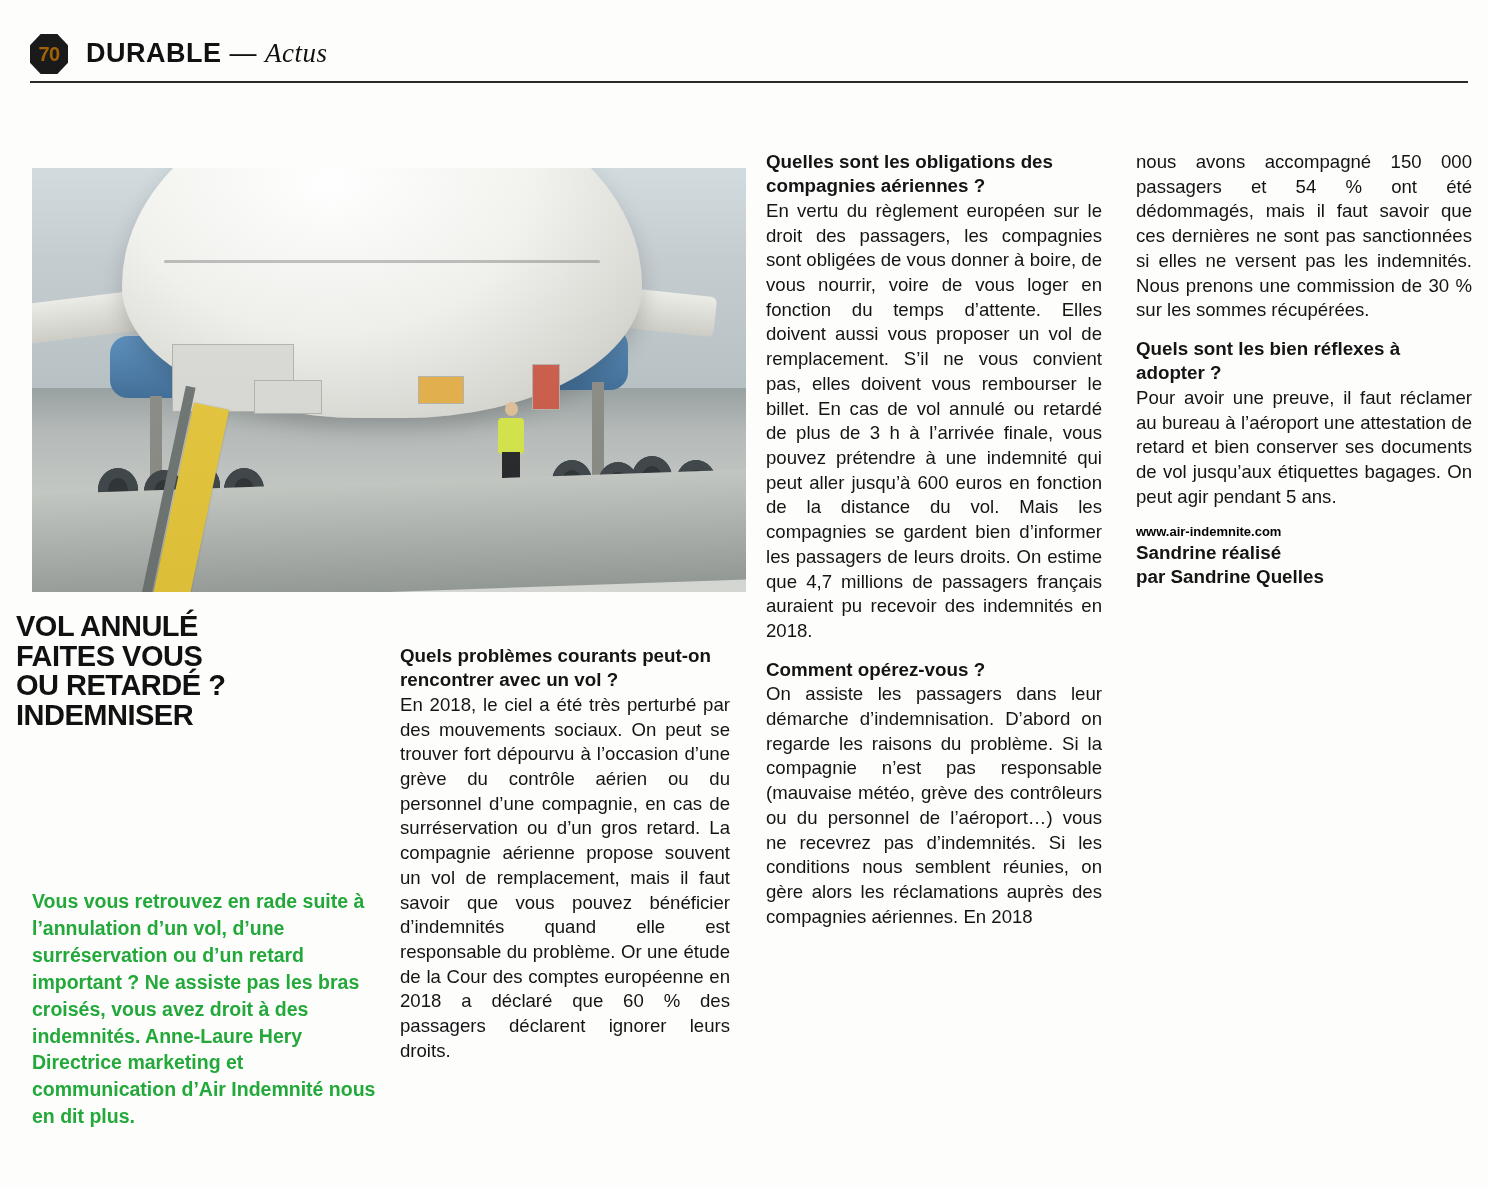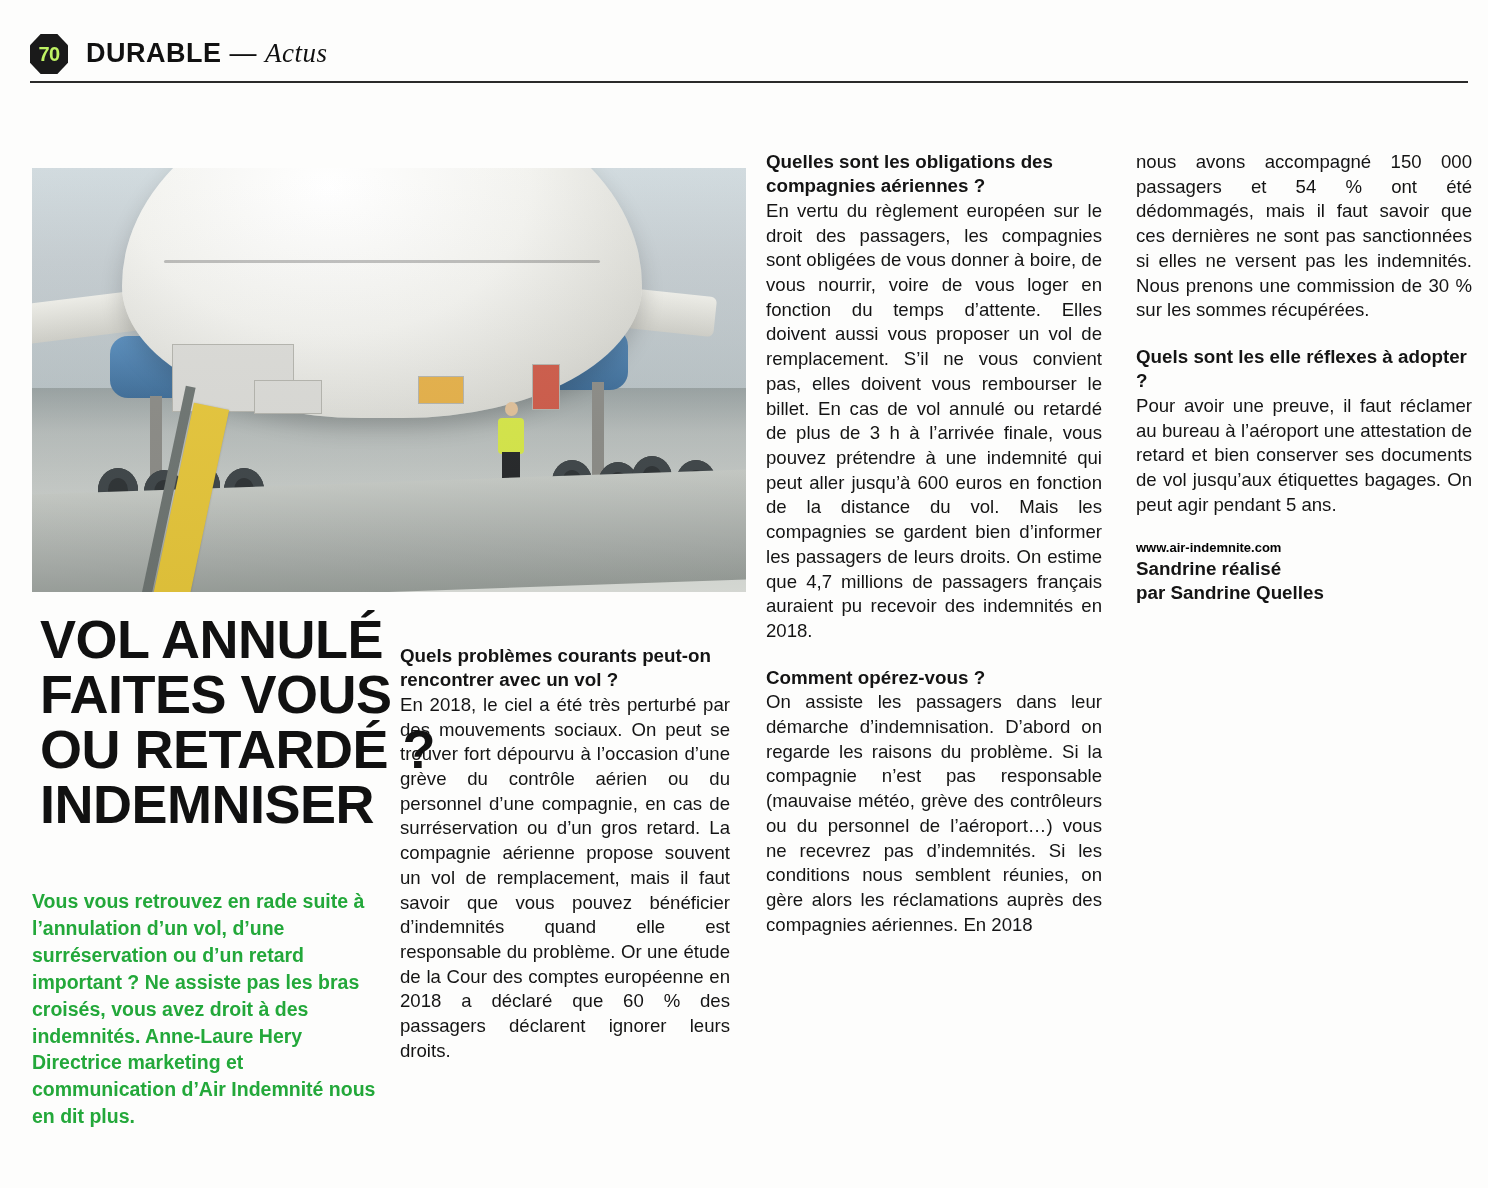--- a/index.html
+++ b/index.html
@@ -32,21 +32,21 @@
     width: 1438px;
     height: 46px;
   }
   .folio-badge {
     position: absolute;
     left: 0;
     top: 0;
     width: 38px;
     height: 40px;
     background: #1a1a1a;
-    color: #bef264;
+    color: #a16207;
     font-weight: bold;
     font-size: 20px;
     display: flex;
     align-items: center;
     justify-content: center;
     
     clip-path: polygon(28% 0, 72% 0, 100% 28%, 100% 72%, 72% 100%, 28% 100%, 0 72%, 0 28%);
     letter-spacing: -0.5px;
   }
   .header-title {
@@ -196,25 +196,25 @@
   }
   .photo-haze {
     position: absolute; left:0; top:0; width:100%; height:100%;
     background: linear-gradient(rgba(255,255,255,.06), rgba(0,0,0,.05));
     pointer-events: none;
   }
 
   
   .headline {
     position: absolute;
-    left: 40px;
+    left: 16px;
     top: 612px;
     width: 350px;
     font-weight: bold;
-    font-size: 54px;
+    font-size: 29px;
     line-height: 1.02;
     letter-spacing: -0.5px;
     color: #111;
     text-transform: uppercase;
   }
   .headline div { white-space: nowrap; }
 
   .standfirst {
     position: absolute;
     left: 32px;
@@ -240,21 +240,21 @@
   .col-3 { left: 766px; width: 336px; top: 150px; }
   .col-4 { left: 1136px; width: 336px; top: 150px; }
 
   .q {
     font-weight: bold;
     font-size: 18.8px;
     line-height: 1.3;
     margin: 0 0 2px 0;
     text-align: left;
   }
-  .block { margin-bottom: 22px; }
+  .block { margin-bottom: 14px; }
   .block:last-child { margin-bottom: 0; }
 
   .url {
     font-weight: bold;
     font-size: 13px;
     margin: 0 0 26px 0;
     color: #000000;
   }
   .credit {
     font-weight: bold;
@@ -348,21 +348,21 @@
       <p class="q">Comment opérez-vous ?</p>
       <p>On assiste les passagers dans leur démarche d’indemnisation. D’abord on regarde les raisons du problème. Si la compagnie n’est pas responsable (mauvaise météo, grève des contrôleurs ou du personnel de l’aéroport…) vous ne recevrez pas d’indemnités. Si les conditions nous semblent réunies, on gère alors les réclamations auprès des compagnies aériennes. En 2018</p>
     </div>
   </div>
 
   <div class="col col-4">
     <div class="block">
       <p>nous avons accompagné 150 000 passagers et 54 % ont été dédommagés, mais il faut savoir que ces dernières ne sont pas sanctionnées si elles ne versent pas les indemnités. Nous prenons une commission de 30 % sur les sommes récupérées.</p>
     </div>
     <div class="block">
-      <p class="q">Quels sont les elle réflexes à adopter ?</p>
+      <p class="q">Quels sont les bien réflexes à adopter ?</p>
       <p>Pour avoir une preuve, il faut réclamer au bureau à l’aéroport une attestation de retard et bien conserver ses documents de vol jusqu’aux étiquettes bagages. On peut agir pendant 5 ans.</p>
     </div>
     <p class="url">www.air-indemnite.com</p>
     <div class="credit">
       <div>Sandrine réalisé</div>
       <div>par Sandrine Quelles</div>
     </div>
   </div>
 
 </div>

